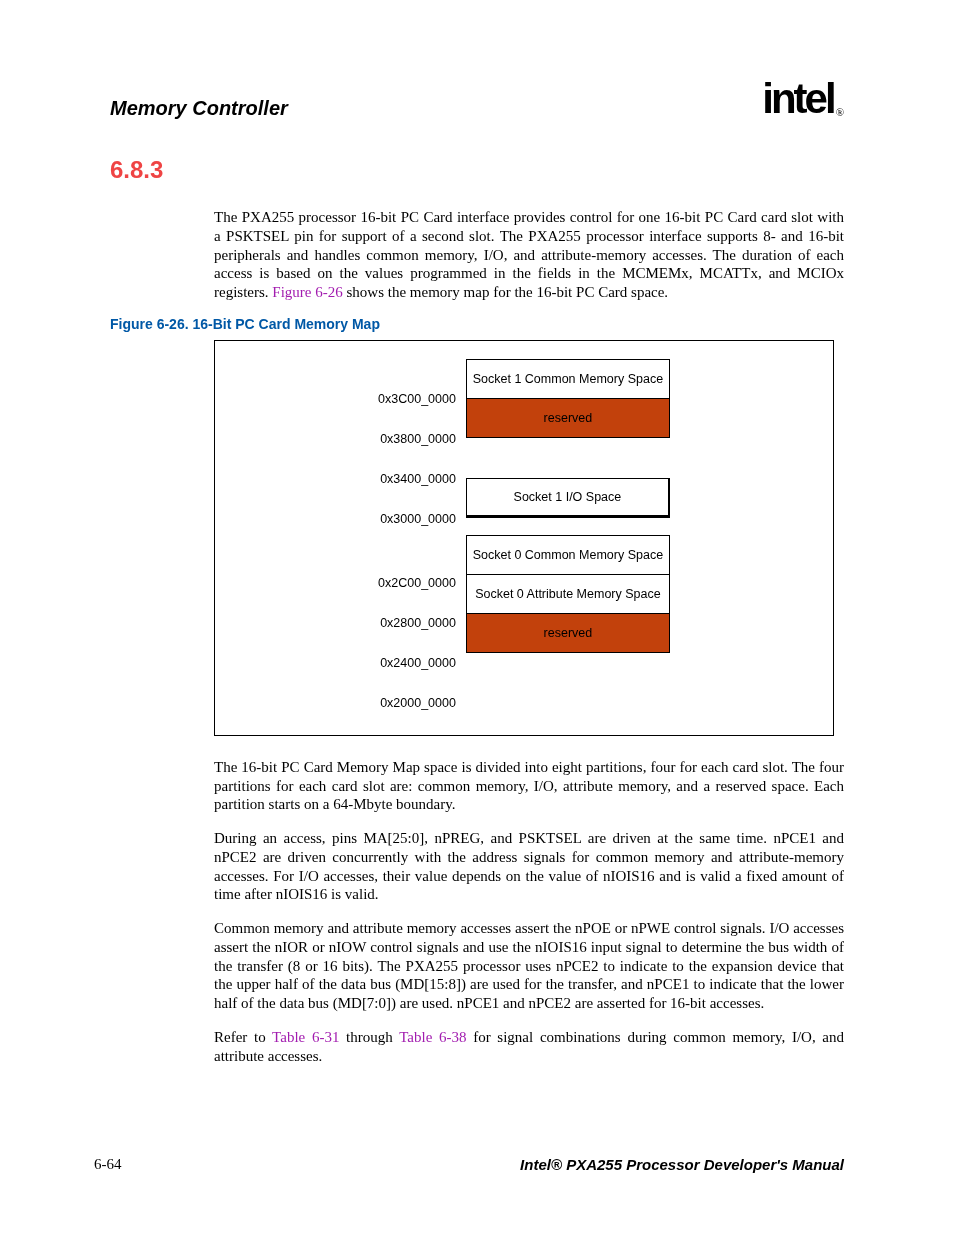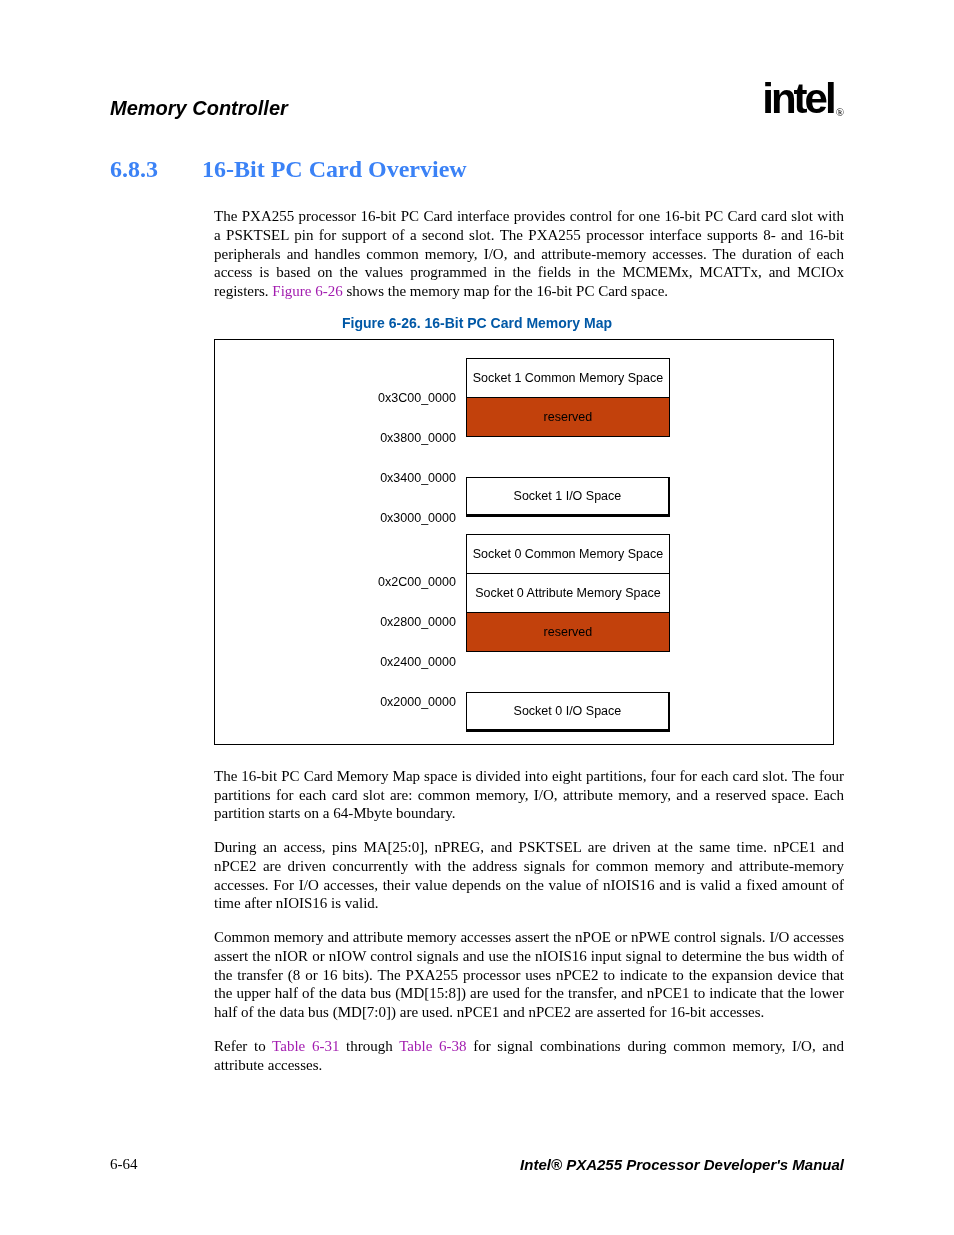--- a/index.html
+++ b/index.html
@@ -42,43 +42,42 @@
   }
   .logo-reg {
     font-size: 11px;
     margin-left: 2px;
     position: relative;
     bottom: 2px;
   }
   .section-heading {
     display: flex;
     gap: 44px;
-    font-family: Liberation Serif, serif;
-    font-weight: bold;
-    color: #3b82f6;
+    font-family: Liberation Sans, sans-serif;
+    font-weight: bold;
+    color: #ef4444;
     font-size: 24px;
     margin-bottom: 24px;
   }
   .body-text {
     margin-left: 104px;
     font-size: 15px;
     line-height: 1.25;
     text-align: justify;
     margin-bottom: 14px;
   }
   .inline-link {
     color: #a21caf;
   }
   .figure-caption {
     font-family: Arial, Helvetica, sans-serif;
     font-weight: bold;
     color: #0058a6;
     font-size: 14px;
     margin: 10px 0 8px 0;
-    text-align: center;
   }
   .figure-box {
     margin-left: 104px;
     border: 1px solid #000;
     width: 620px;
     box-sizing: border-box;
     padding: 18px 0 12px 0;
     display: flex;
     justify-content: center;
     margin-bottom: 22px;
@@ -133,21 +132,21 @@
   }
   .block.right-thick {
     border-right: 2.5px solid #000;
   }
   .block-gap {
     height: 18px;
   }
   .footer {
     position: absolute;
     bottom: 62px;
-    left: 110px;
+    left: 94px;
     right: 110px;
     display: flex;
     justify-content: space-between;
     font-size: 15px;
   }
   .footer-right {
     font-style: italic;
     font-weight: bold;
     font-family: Arial, Helvetica, sans-serif;
   }
@@ -160,21 +159,20 @@
   <div class="running-header">
     <span class="running-title">Memory Controller</span>
     <span class="logo">
       <span class="logo-text">intel</span>
       <span class="logo-reg">®</span>
     </span>
   </div>
 
   <div class="section-heading">
     <span>6.8.3</span>
-    <span>16-Bit PC Card Overview</span>
   </div>
 
   <p class="body-text">
     <span>The PXA255 processor 16-bit PC Card interface provides control for one 16-bit PC Card card slot with a PSKTSEL pin for support of a second slot. The PXA255 processor interface supports 8- and 16-bit peripherals and handles common memory, I/O, and attribute-memory accesses. The duration of each access is based on the values programmed in the fields in the MCMEMx, MCATTx, and MCIOx registers. </span><span class="inline-link">Figure 6-26</span><span> shows the memory map for the 16-bit PC Card space.</span>
   </p>
 
   <div class="figure-caption">Figure 6-26. 16-Bit PC Card Memory Map</div>
 
   <div class="figure-box">
     <div class="mem-map">
@@ -190,21 +188,20 @@
         <div>0x2000_0000</div>
       </div>
       <div class="block-col">
         <div class="block">Socket 1 Common Memory Space</div>
         <div class="block reserved">reserved</div>
         <div class="block bottom-thick right-thick">Socket 1 I/O Space</div>
         <div class="block-gap"></div>
         <div class="block">Socket 0 Common Memory Space</div>
         <div class="block">Socket 0 Attribute Memory Space</div>
         <div class="block reserved">reserved</div>
-        <div class="block bottom-thick right-thick">Socket 0 I/O Space</div>
       </div>
     </div>
   </div>
 
   <p class="body-text">The 16-bit PC Card Memory Map space is divided into eight partitions, four for each card slot. The four partitions for each card slot are: common memory, I/O, attribute memory, and a reserved space. Each partition starts on a 64-Mbyte boundary.</p>
   <p class="body-text">During an access, pins MA[25:0], nPREG, and PSKTSEL are driven at the same time. nPCE1 and nPCE2 are driven concurrently with the address signals for common memory and attribute-memory accesses. For I/O accesses, their value depends on the value of nIOIS16 and is valid a fixed amount of time after nIOIS16 is valid.</p>
   <p class="body-text">Common memory and attribute memory accesses assert the nPOE or nPWE control signals. I/O accesses assert the nIOR or nIOW control signals and use the nIOIS16 input signal to determine the bus width of the transfer (8 or 16 bits). The PXA255 processor uses nPCE2 to indicate to the expansion device that the upper half of the data bus (MD[15:8]) are used for the transfer, and nPCE1 to indicate that the lower half of the data bus (MD[7:0]) are used. nPCE1 and nPCE2 are asserted for 16-bit accesses.</p>
 
   <p class="body-text">
     <span>Refer to </span><span class="inline-link">Table 6-31</span><span> through </span><span class="inline-link">Table 6-38</span><span> for signal combinations during common memory, I/O, and attribute accesses.</span>

